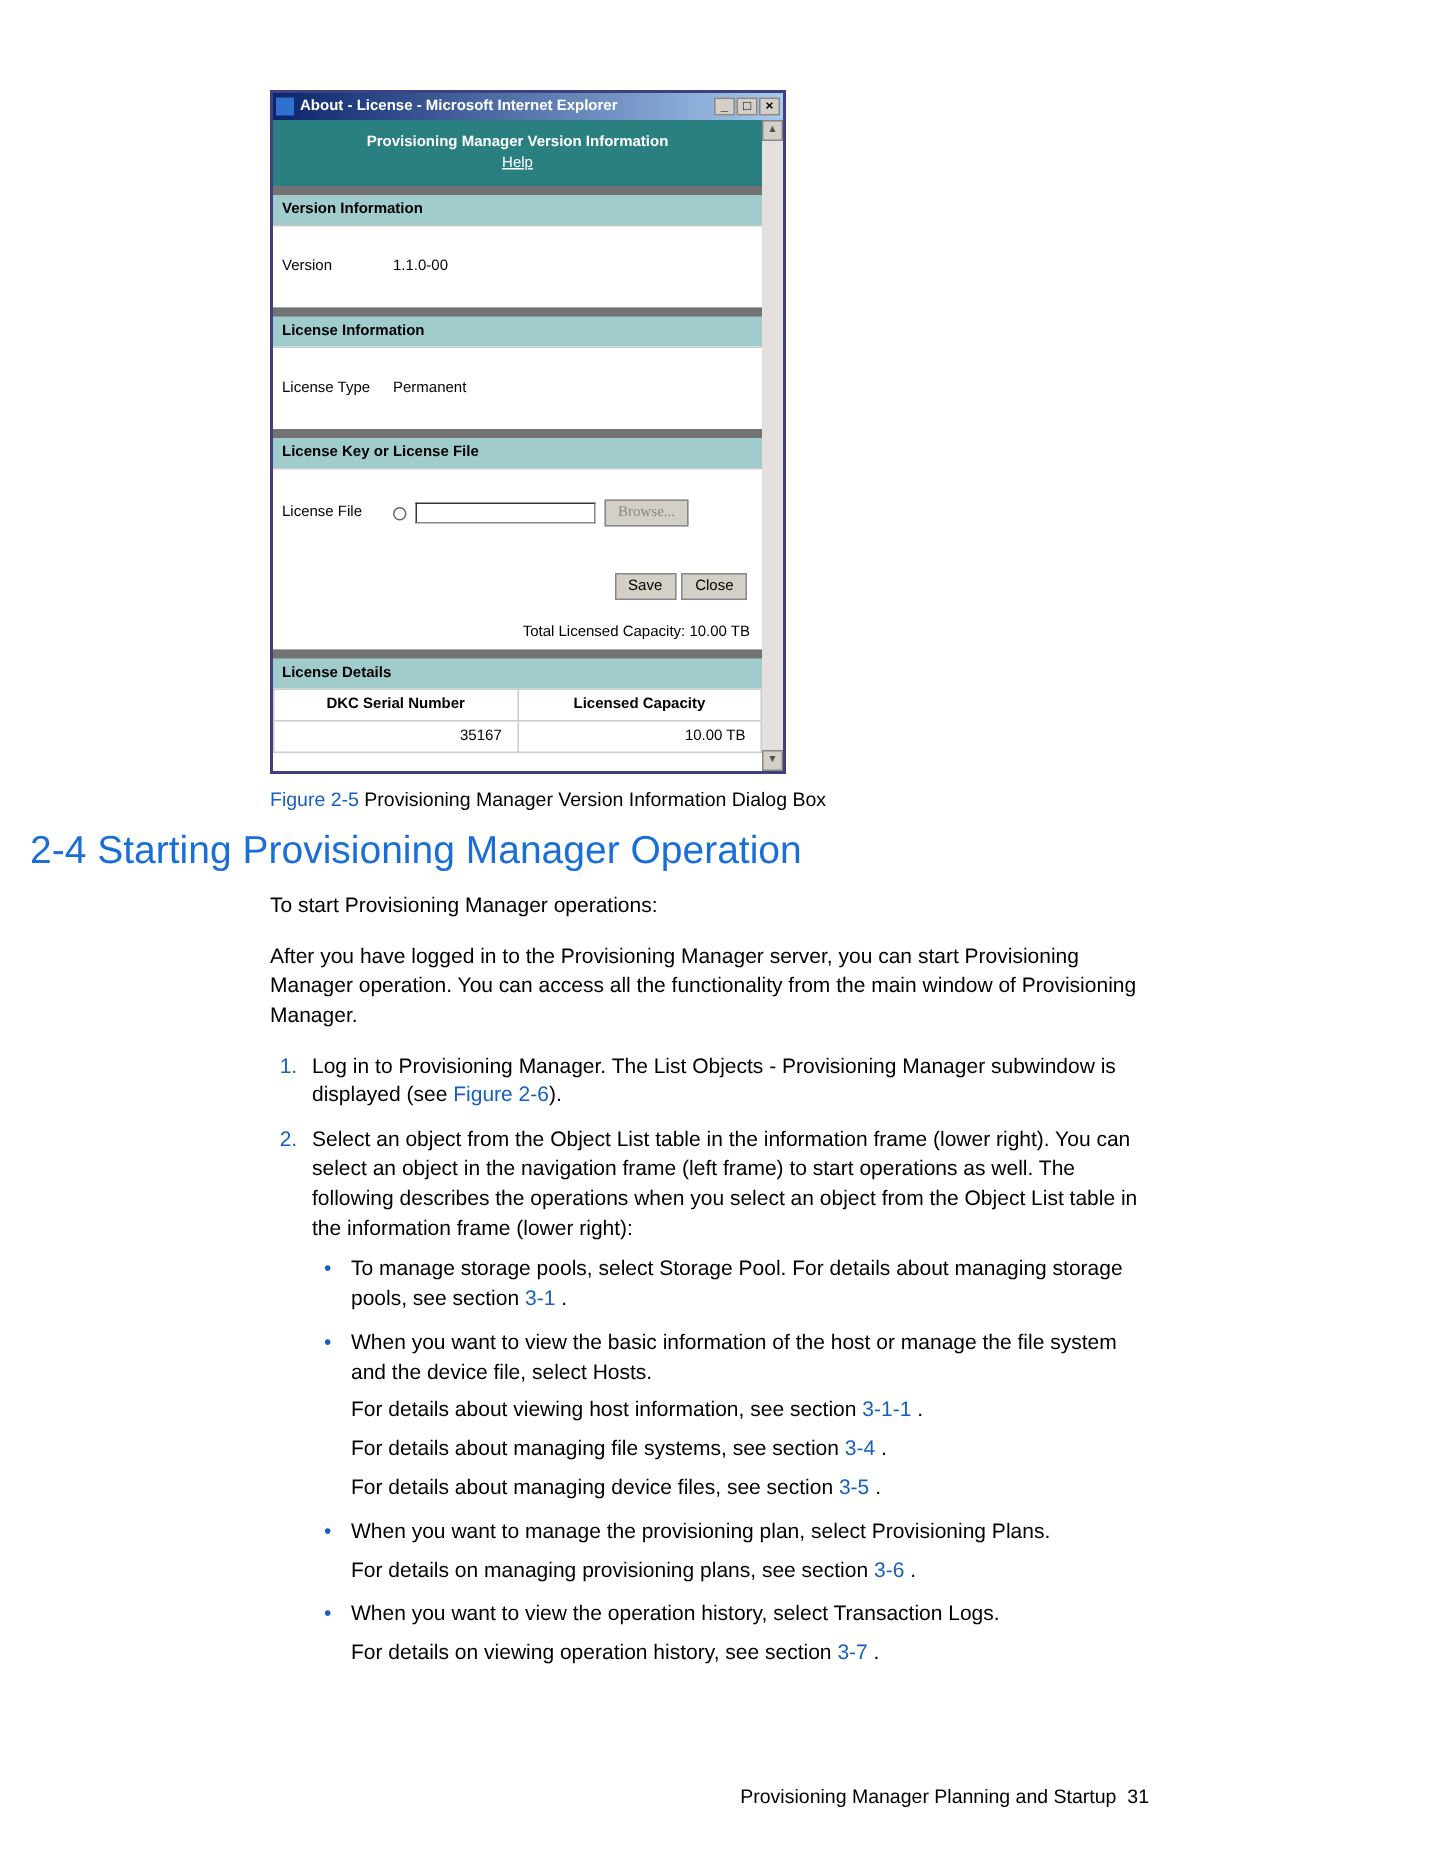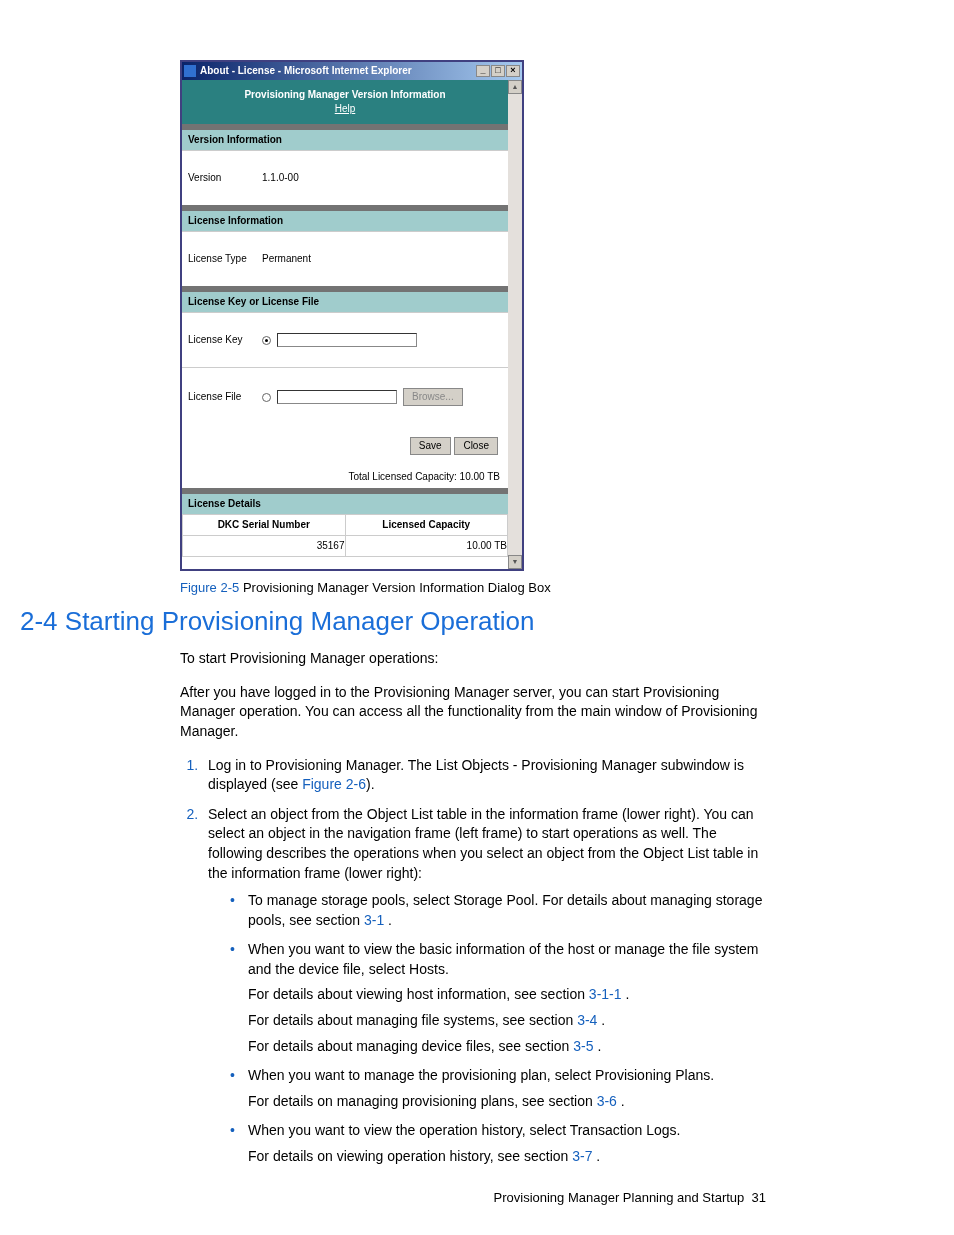--- a/index.html
+++ b/index.html
@@ -133,41 +133,41 @@
     background: #fff;
   }
   .d-btn {
     display: inline-block;
     font-size: 10px;
     background: #d4d0c8;
     border: 1px solid #888;
     padding: 1px 8px;
     vertical-align: middle;
   }
-  .d-btn.disabled { color: #888; }
+  .d-btn.disabled { color: #888; font-family: Liberation Serif, serif; }
   .save-row {
     text-align: right;
     padding: 10px 10px;
   }
   .capacity-row {
     text-align: right;
     font-size: 10px;
     padding: 4px 8px;
     color: #000;
     background: #fff;
   }
   table.dlg-table {
     width: 100%;
     border-collapse: collapse;
     font-size: 10px;
     border-top: 1px solid #aaa;
   }
   table.dlg-table th, table.dlg-table td {
     border: 1px solid #ccc;
-    padding: 3px 0;
+    padding: 3px 10px;
   }
   table.dlg-table td.num { text-align: right; }
   .dlg-trailer { height: 12px; }
 
   
   .figcap {
     text-align: left;
     margin: 8px 0 6px 160px;
     font-size: 13px;
   }
@@ -177,21 +177,21 @@
     font-weight: normal;
     font-size: 26px;
     margin: 6px 0 10px 0;
   }
   .body-block { margin-left: 160px; margin-right: 10px; }
   .body-block p { margin: 0 0 14px 0; }
   ol.steps { margin: 0 0 0 -4px; padding-left: 26px; }
   ol.steps > li { margin-bottom: 10px; padding-left: 6px; }
   ol.steps > li::marker { color: #1560bd; }
   ul.bullets { list-style: none; padding-left: 24px; margin: 8px 0; }
-  ul.bullets > li { position: relative; margin-bottom: 10px; padding-left: 2px; margin-left: 14px; }
+  ul.bullets > li { position: relative; margin-bottom: 10px; padding-left: 2px; }
   ul.bullets > li::before {
     content: "•";
     color: #1560bd;
     position: absolute;
     left: -16px;
     top: 0;
     font-size: 14px;
   }
   .subpara { margin: 6px 0; }
   .xref { color: #1560bd; }
@@ -229,25 +229,20 @@
           <span class="val">1.1.0-00</span>
         </div>
 
         <div class="dlg-section">License Information</div>
         <div class="dlg-row">
           <span class="lbl">License Type</span>
           <span class="val">Permanent</span>
         </div>
 
         <div class="dlg-section">License Key or License File</div>
-        <div class="dlg-row">
-          <span class="lbl">License Key</span>
-          <span class="d-radio checked"></span>
-          <span class="d-text" style="width:140px"></span>
-        </div>
         <div class="dlg-row">
           <span class="lbl">License File</span>
           <span class="d-radio"></span>
           <span class="d-text" style="width:120px"></span>
           <span class="d-btn disabled" style="margin-left:6px">Browse...</span>
         </div>
 
         <div class="save-row">
           <span class="d-btn">Save</span>
           <span class="d-btn">Close</span>

